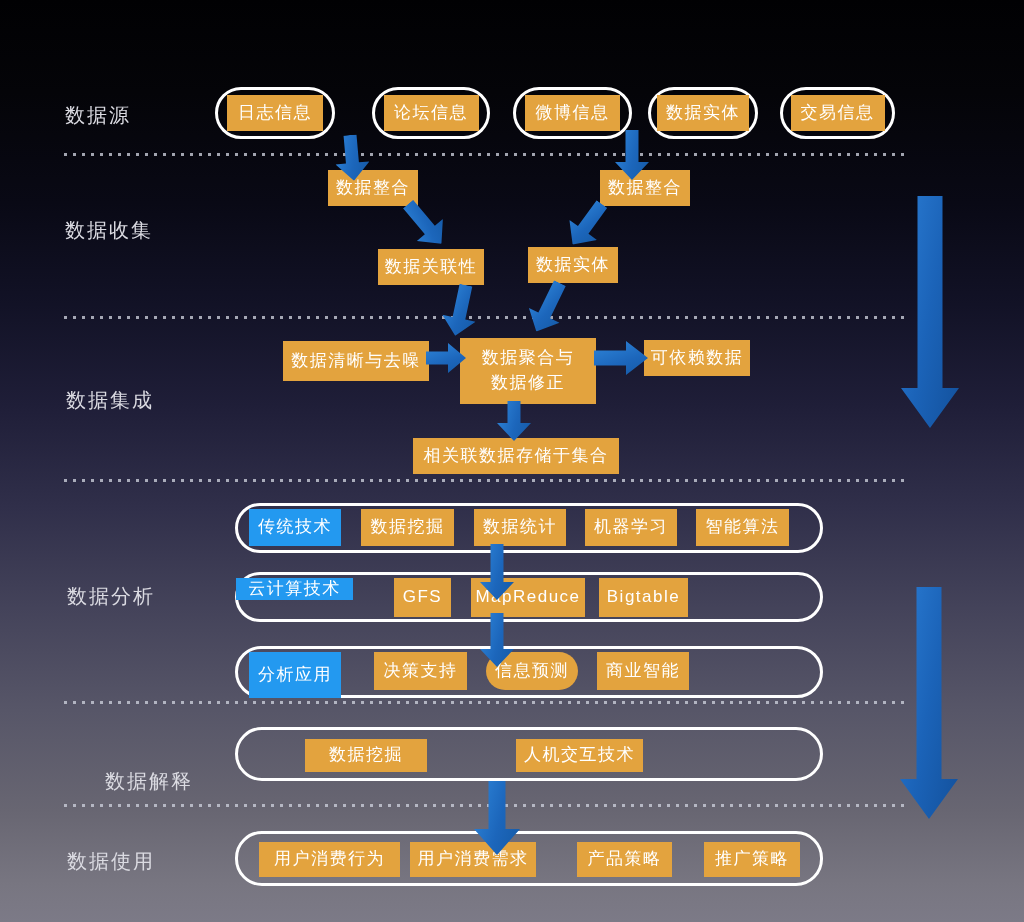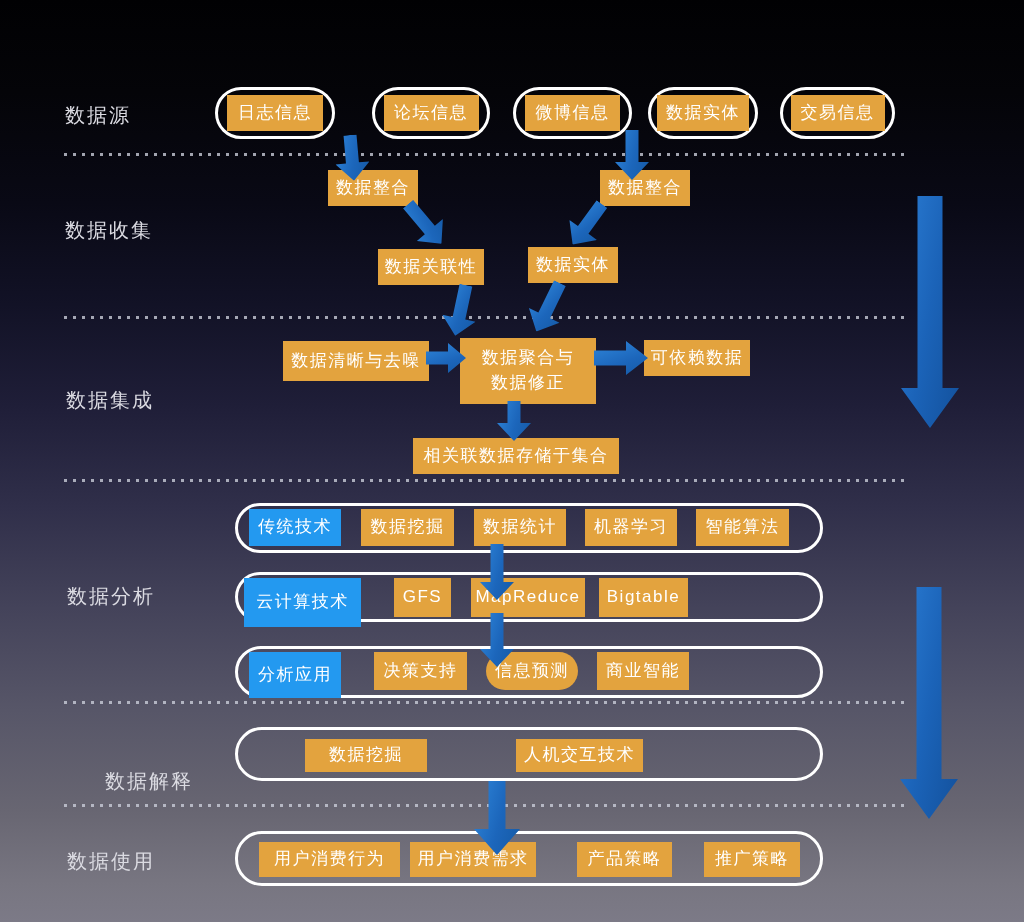--- a/index.html
+++ b/index.html
@@ -79,21 +79,21 @@
   <div class="obox" style="left:413px;top:438px;width:206px;height:36px;">相关联数据存储于集合</div>
 
   <div class="stadium" style="left:235px;top:503px;width:588px;height:50px;border-radius:25px;"></div>
   <div class="obox bbox" style="left:249px;top:509px;width:92px;height:37px;">传统技术</div>
   <div class="obox" style="left:361px;top:509px;width:93px;height:37px;">数据挖掘</div>
   <div class="obox" style="left:474px;top:509px;width:92px;height:37px;">数据统计</div>
   <div class="obox" style="left:585px;top:509px;width:92px;height:37px;">机器学习</div>
   <div class="obox" style="left:696px;top:509px;width:93px;height:37px;">智能算法</div>
 
   <div class="stadium" style="left:235px;top:572px;width:588px;height:50px;border-radius:25px;"></div>
-  <div class="obox bbox" style="left:244px;top:578px;width:117px;height:49px;">云计算技术</div>
+  <div class="obox bbox" style="left:236px;top:578px;width:117px;height:22px;">云计算技术</div>
   <div class="obox" style="left:394px;top:578px;width:57px;height:39px;">GFS</div>
   <div class="obox" style="left:471px;top:578px;width:114px;height:39px;">MapReduce</div>
   <div class="obox" style="left:599px;top:578px;width:89px;height:39px;">Bigtable</div>
 
   <div class="stadium" style="left:235px;top:646px;width:588px;height:52px;border-radius:26px;"></div>
   <div class="obox bbox" style="left:249px;top:652px;width:92px;height:46px;">分析应用</div>
   <div class="obox" style="left:374px;top:652px;width:93px;height:38px;">决策支持</div>
   <div class="obox" style="left:486px;top:652px;width:92px;height:38px;border-radius:19px;">信息预测</div>
   <div class="obox" style="left:597px;top:652px;width:92px;height:38px;">商业智能</div>
 

